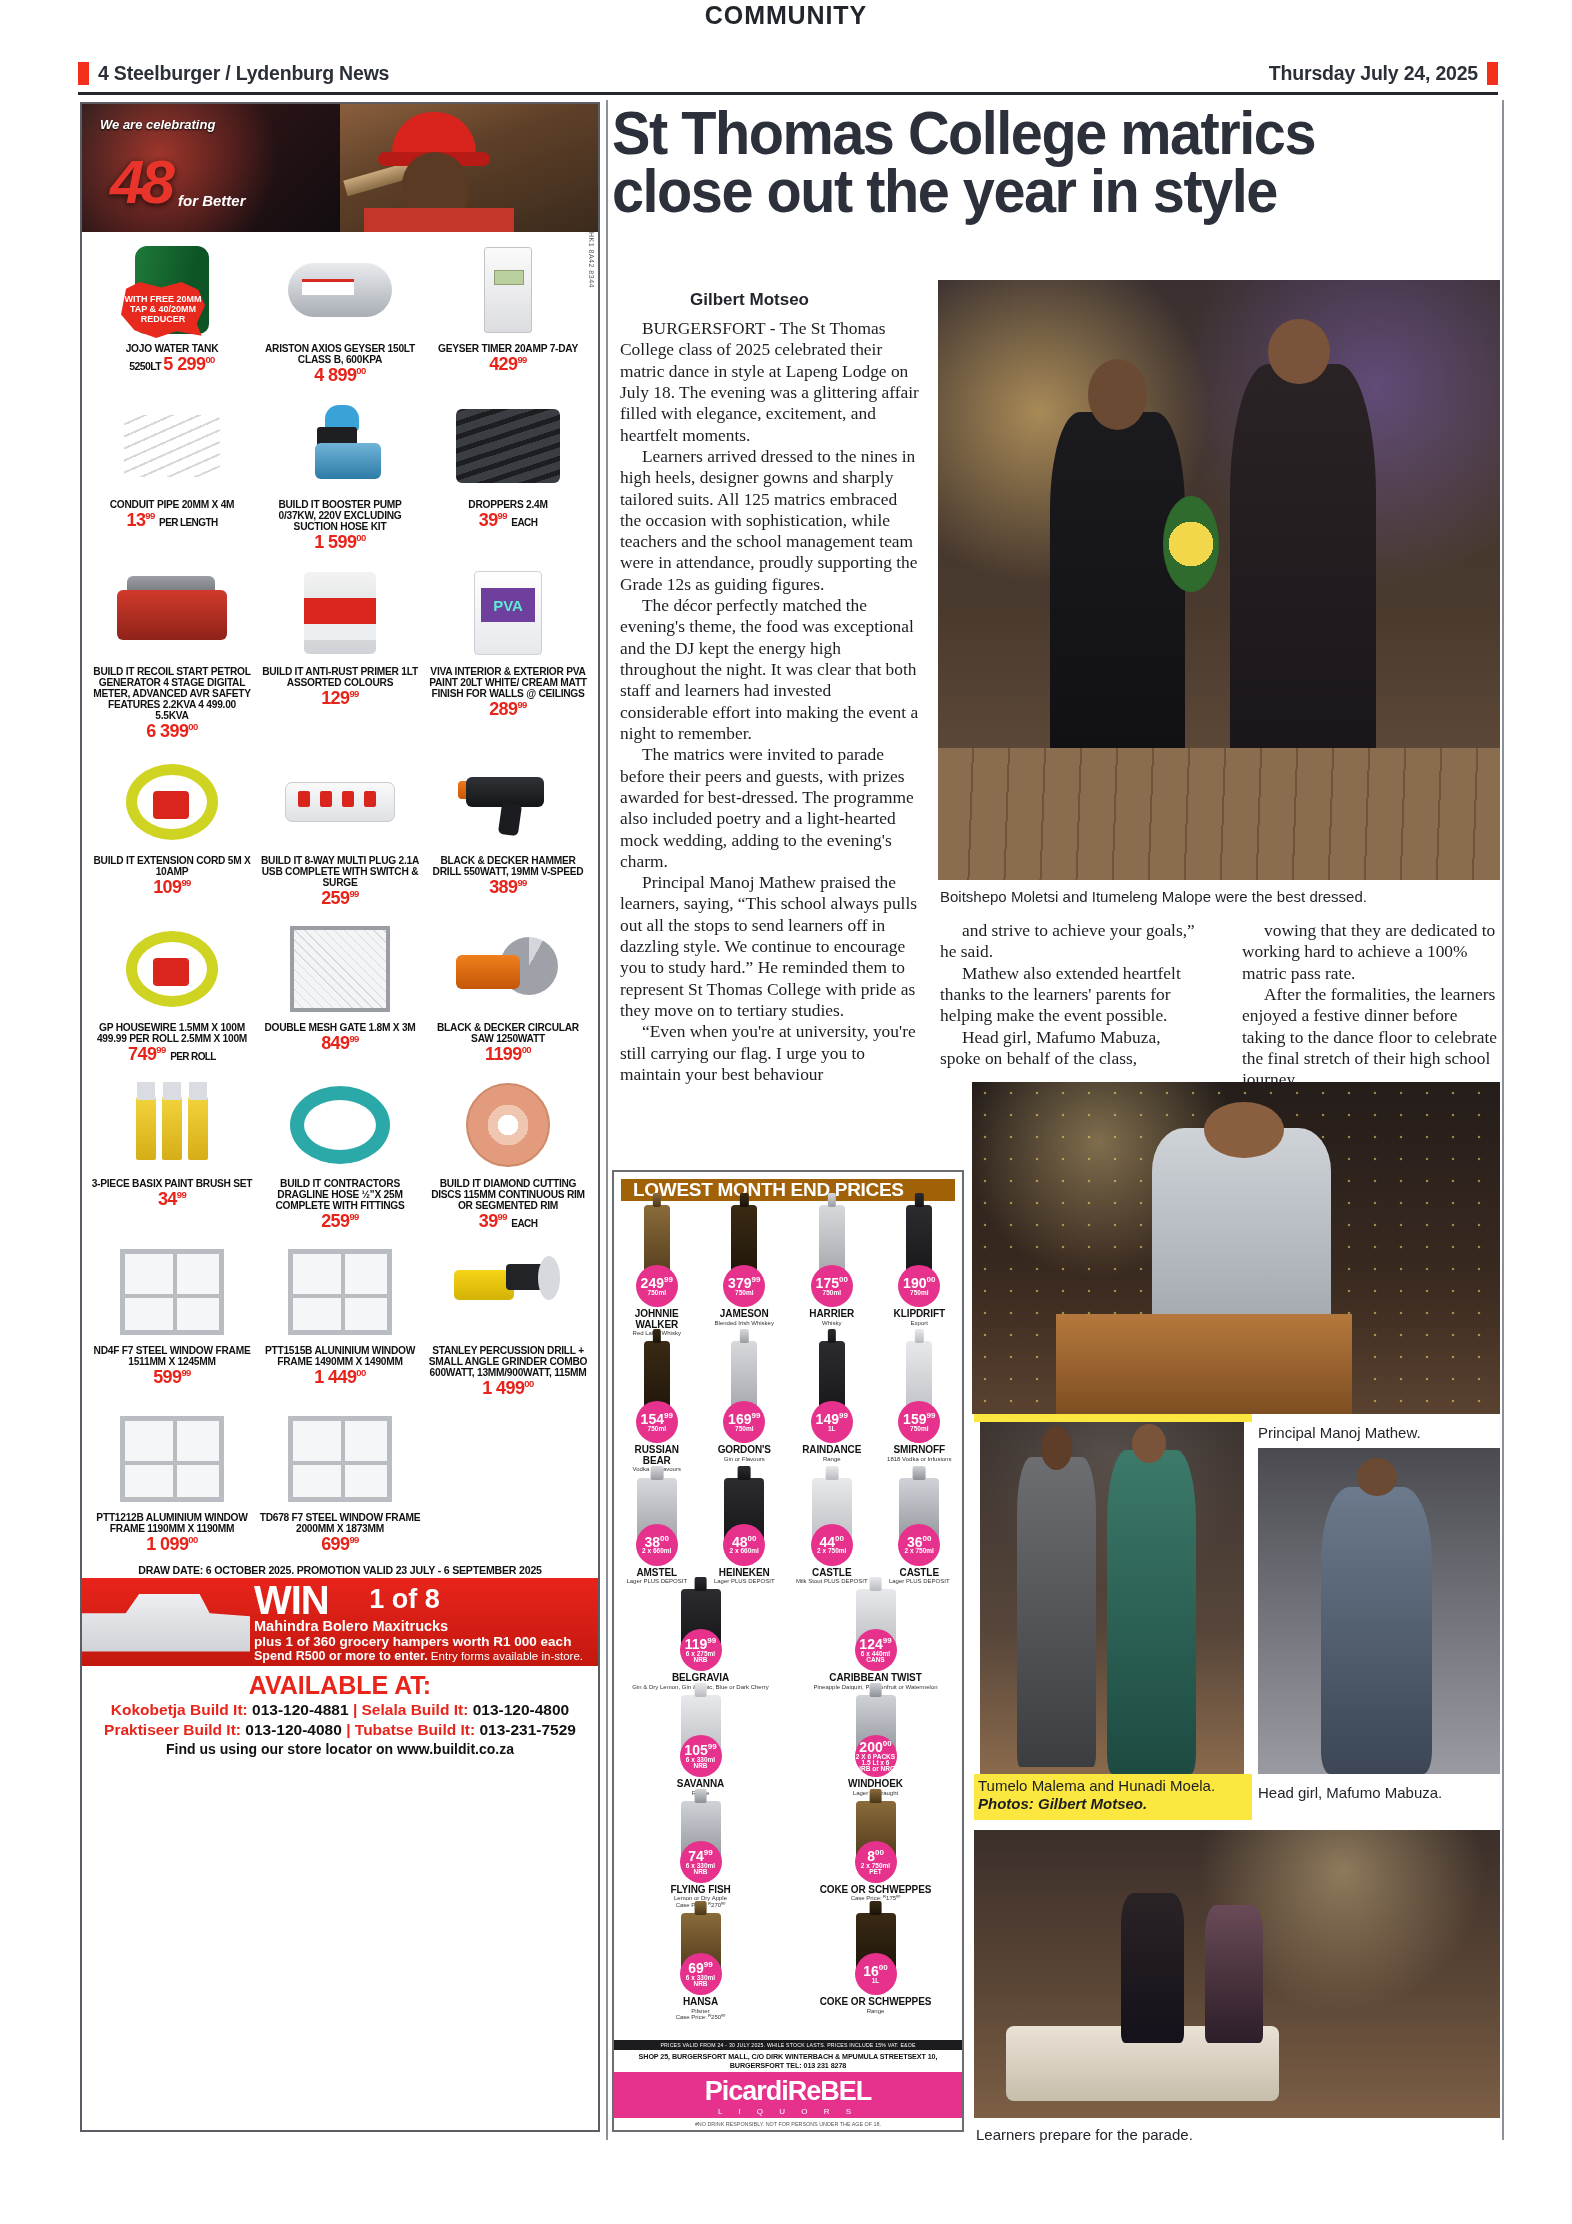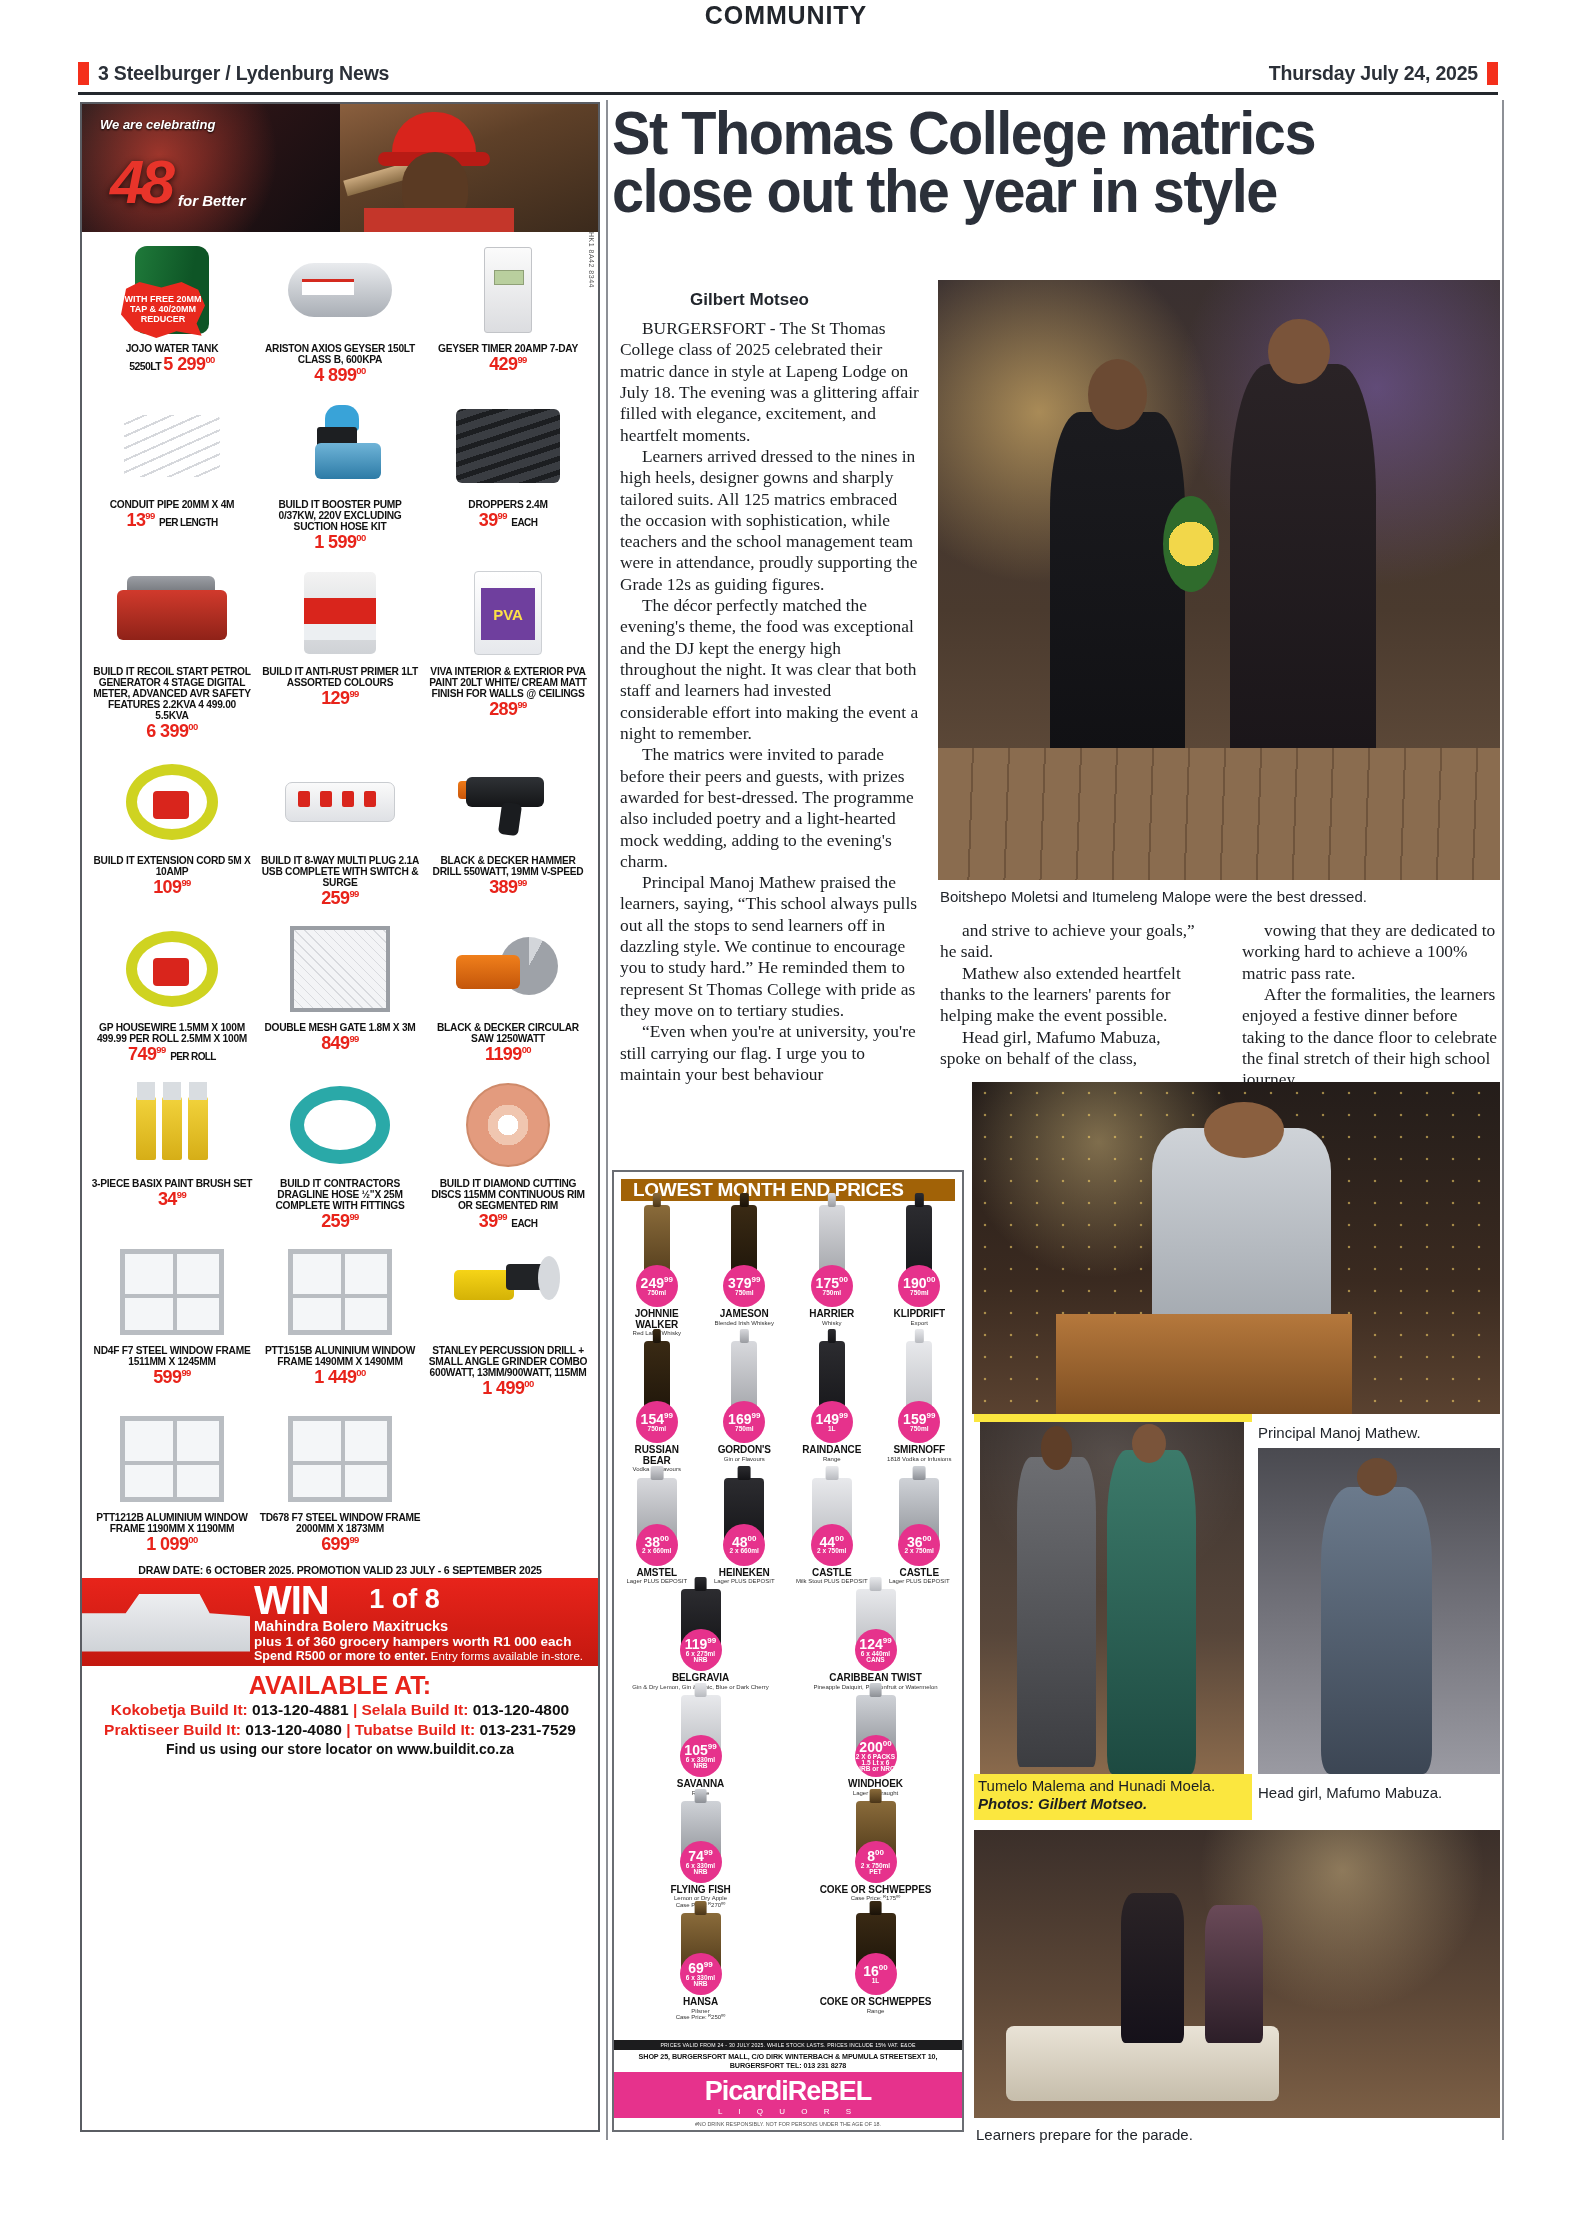--- a/index.html
+++ b/index.html
@@ -142,22 +142,22 @@
   .genset .bd{position:absolute;left:0;top:16px;width:110px;height:50px;
     background:linear-gradient(#d13a2c,#8f2218);border-radius:6px;}
   .genset .tk{position:absolute;left:10px;top:2px;width:88px;height:24px;
     background:linear-gradient(#9c9fa5,#64676c);border-radius:6px;}
   .paintcan { width:72px;height:82px;
     background:linear-gradient(#f3f3f3,#cfd2d6);border-radius:5px;position:relative;}
   .paintcan .band{position:absolute;left:0;right:0;top:26px;height:26px;background:#d9251c;}
   .paintcan .band2{position:absolute;left:0;right:0;top:52px;height:16px;background:#eceff2;}
   .pvacan { width:68px;height:84px;background:linear-gradient(#ffffff,#e6e8ec);
     border:1px solid #cdd0d4;border-radius:4px;position:relative;}
-  .pvacan .pv{position:absolute;left:6px;top:16px;right:6px;height:52px;background:#6f3f9e;
-    color:#fde047;font-size:15px;font-weight:800;display:flex;align-items:center;justify-content:center;}
+  .pvacan .pv{position:absolute;left:6px;top:16px;right:6px;height:34px;background:#6f3f9e;
+    color:#5eead4;font-size:15px;font-weight:800;display:flex;align-items:center;justify-content:center;}
   .compressor{width:108px;height:74px;position:relative;}
   .compressor .t{position:absolute;left:4px;top:22px;width:100px;height:34px;
     background:linear-gradient(#e2372a,#9c1e14);border-radius:17px;}
   .compressor .m{position:absolute;left:30px;top:2px;width:46px;height:26px;
     background:#2b2d30;border-radius:4px;}
   .multiplug{width:110px;height:40px;background:linear-gradient(#fafafa,#dfe1e5);
     border:1px solid #c9ccd0;border-radius:7px;position:relative;}
   .multiplug .sw{position:absolute;top:8px;width:12px;height:16px;background:#d9251c;border-radius:2px;}
   .cord { width:92px;height:76px;border:11px solid #cfd321;border-radius:50%;
      position:relative;}
@@ -355,21 +355,21 @@
   .pc-foot3{font-size:5.4px;color:#555;text-align:center;padding:3px 0;}
 </style>
 </head>
 <body>
 
 <div class="page">
 
   <div class="masthead">
     <div class="mh-left">
       <span class="red-tab"></span>
-      <span class="mh-text">3 Steelburger / Lydenburg News</span>
+      <span class="mh-text">4 Steelburger / Lydenburg News</span>
     </div>
     <div class="mh-right">
       <span class="mh-text">Thursday July 24, 2025</span>
       <span class="red-tab"></span>
     </div>
   </div>
   <div class="mh-center">COMMUNITY</div>
   <div class="mh-rule"></div>
 
   <div class="buildit">

